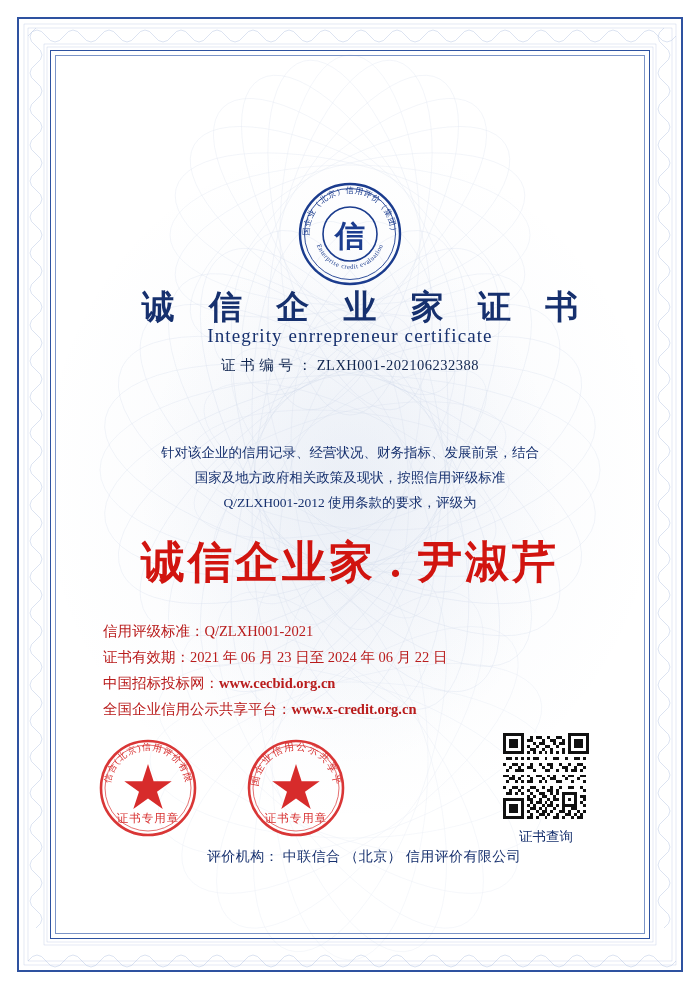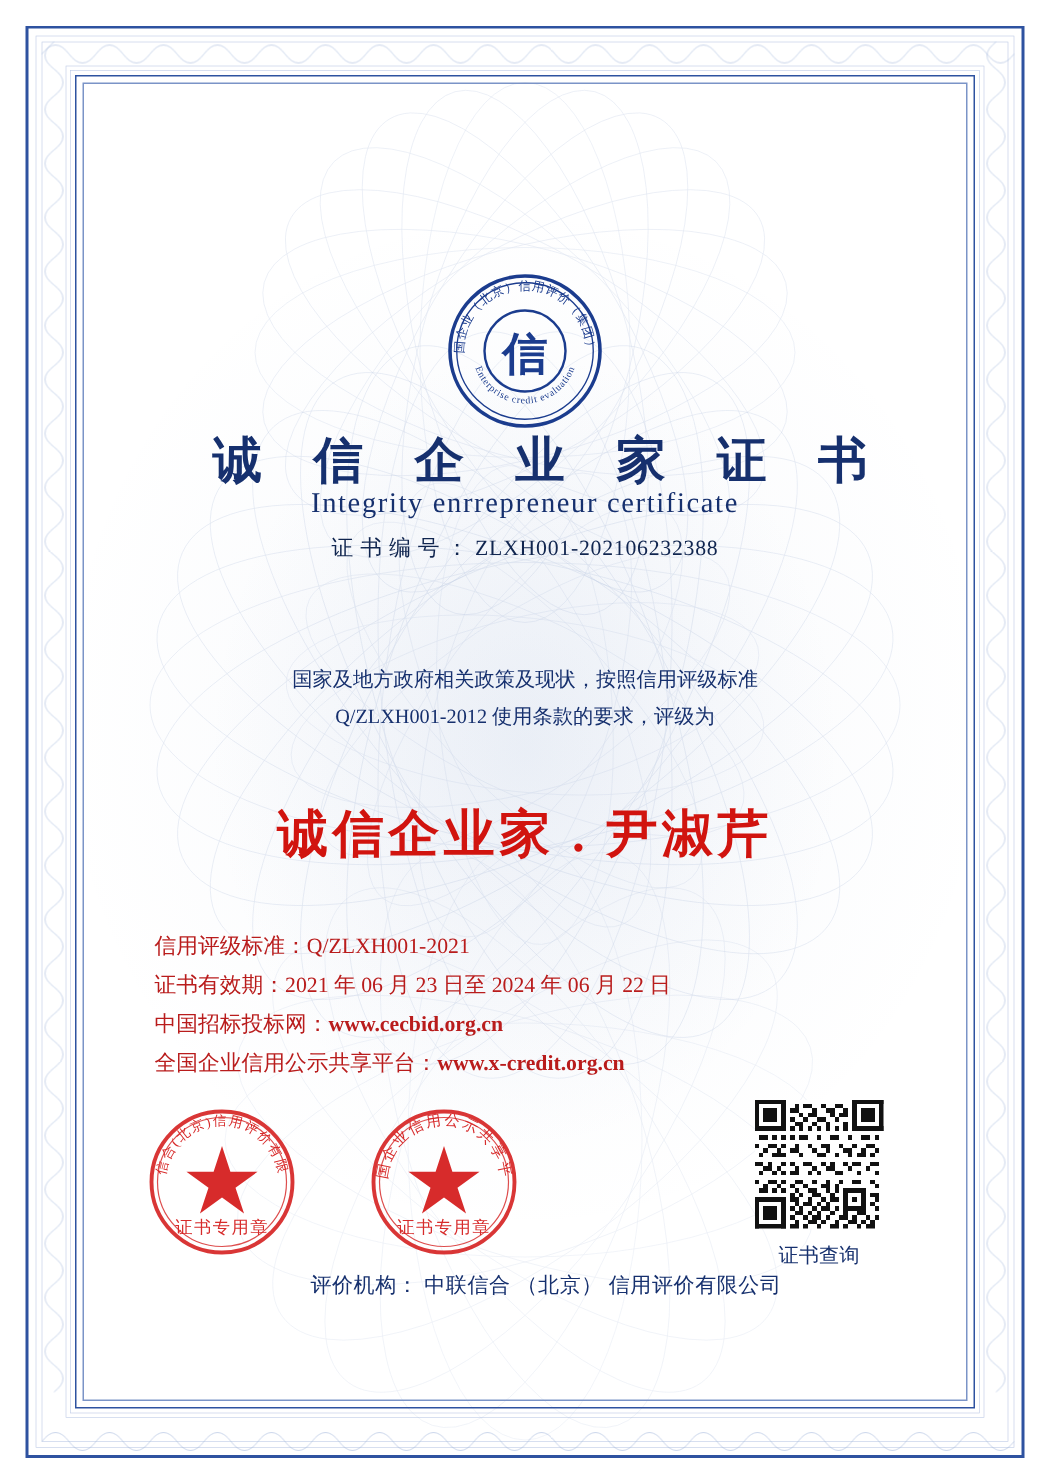--- a/index.html
+++ b/index.html
@@ -125,21 +125,21 @@
     line-height: 25px;
     color: #16306e;
   }
   .body-text div { white-space: nowrap; }
 
   .award {
     position: absolute;
     left: 0; right: 0;
     top: 533px;
     text-align: center;
-    font-size: 34px;
+    font-size: 44px;
     font-weight: bold;
     letter-spacing: 3px;
     color: #d1140f;
   }
 
   
   .details {
     position: absolute;
     left: 103px;
     top: 618px;
@@ -322,20 +322,21 @@
     <text x="52" y="64" text-anchor="middle" font-family="'Liberation Serif', serif" font-size="30" font-weight="bold" fill="#1b3c8e">信</text>
   </svg>
 
   <div class="title-cn">诚 信 企 业 家 证 书</div>
   <div class="title-en">Integrity enrrepreneur certificate</div>
 
   <div class="cert-no">证 书 编 号 ： ZLXH001-202106232388</div>
 
 
   <div class="body-text">
+    <div>针对该企业的信用记录、经营状况、财务指标、发展前景，结合</div>
     <div>国家及地方政府相关政策及现状，按照信用评级标准</div>
     <div>Q/ZLXH001-2012 使用条款的要求，评级为</div>
   </div>
 
   <div class="award">诚信企业家 . 尹淑芹</div>
 
   <div class="details">
     <div class="row">
       <span>信用评级标准：</span><span>Q/ZLXH001-2021</span>
     </div>

